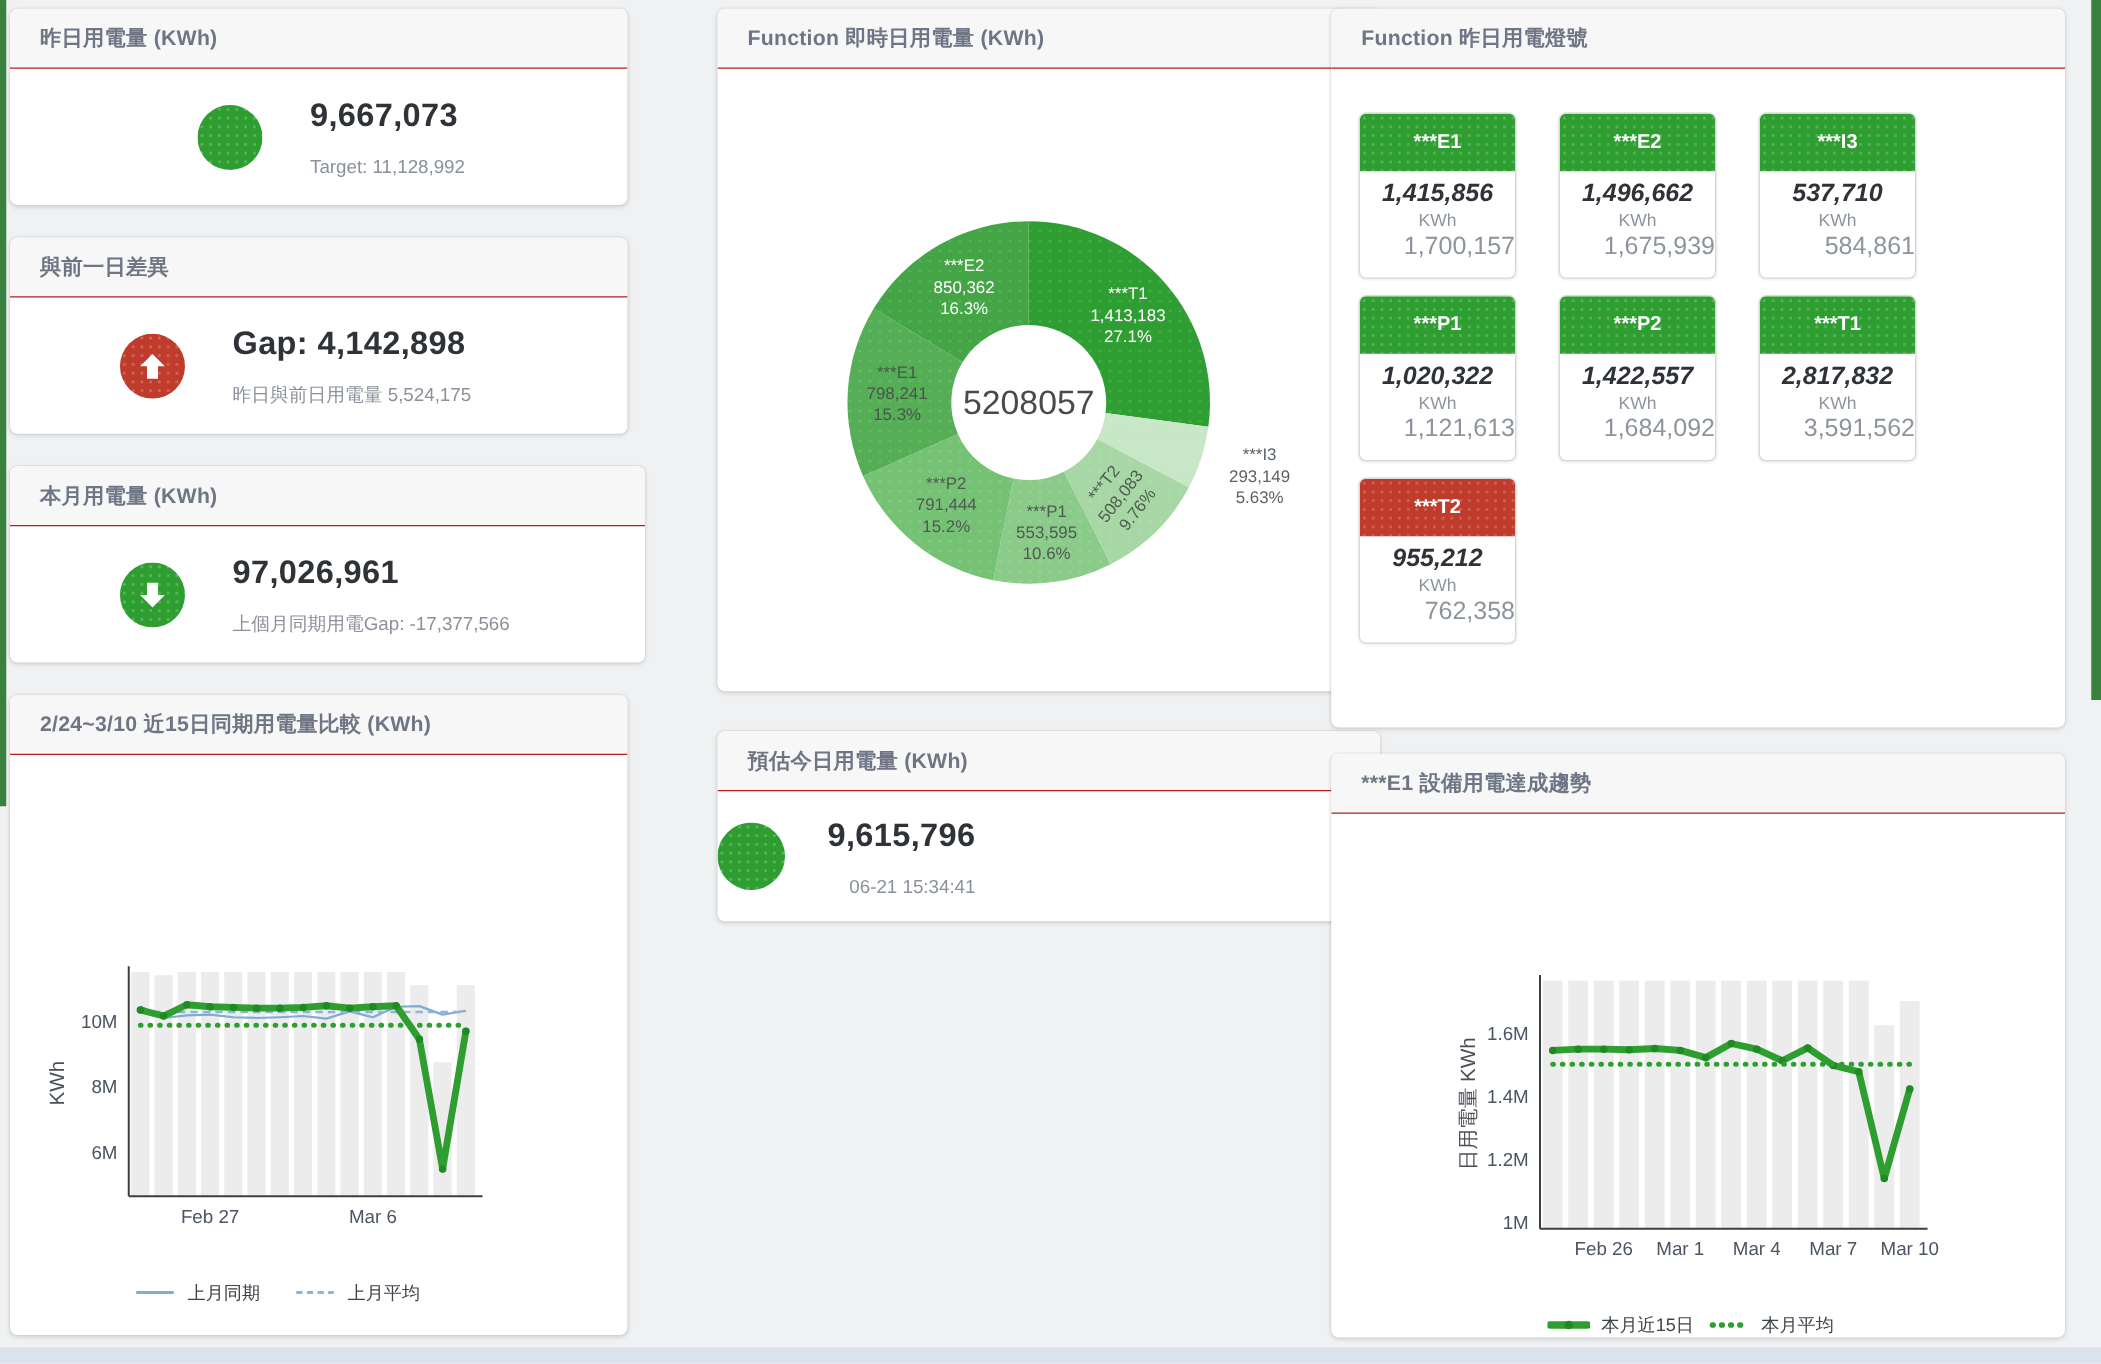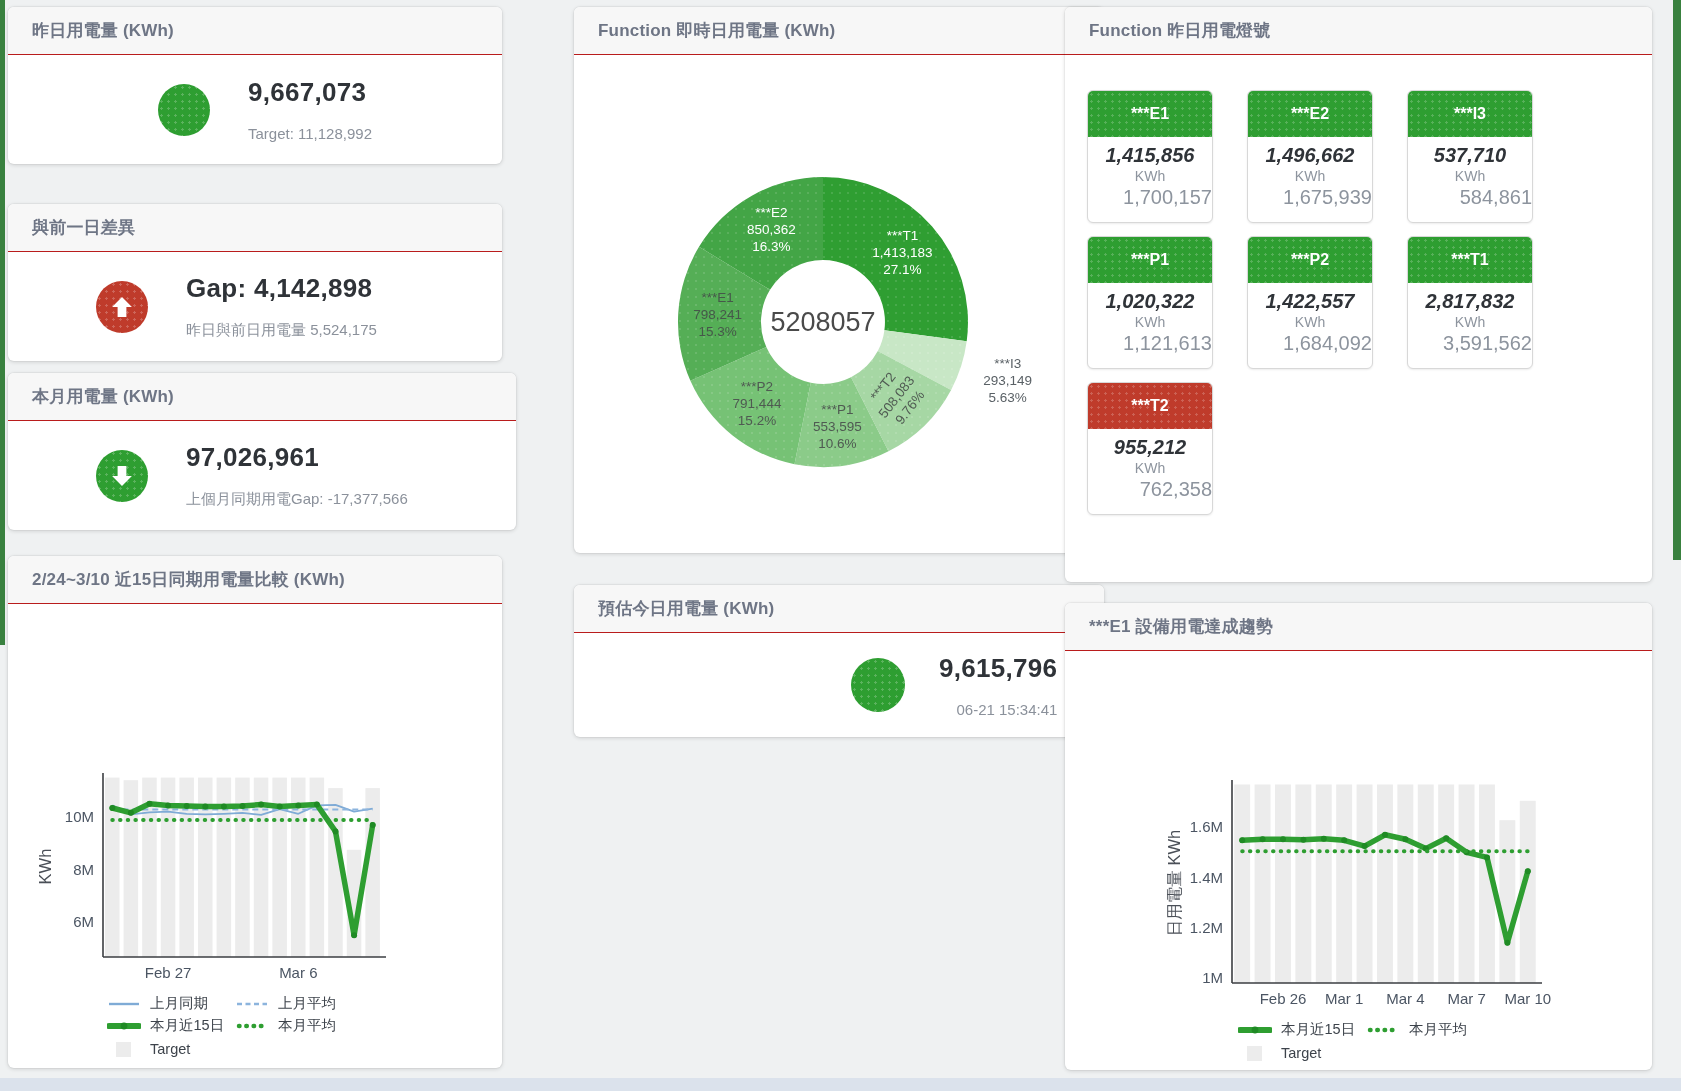--- a/index.html
+++ b/index.html
@@ -57,21 +57,21 @@
     background-image:radial-gradient(rgba(255,255,255,.20) 1px, transparent 1.3px);
     background-size:7px 7px;
   }
   .light-val { text-align:center; font-size:20px; font-weight:bold; color:#2f3338; margin-top:7px;font-style:italic; }
   .light-unit{ text-align:center; font-size:14px; color:#8d949e; line-height:19px; }
   .light-tgt { text-align:right; font-size:20px; color:#8d949e; line-height:23px; }
 
   
   .chart-box { display:flex; flex-direction:column; }
   .legend { display:flex; flex-direction:column; }
-  .legend-row { display:flex; align-items:flex-end; height:22px; }
+  .legend-row { display:flex; align-items:center; height:22px;margin-top:32px; }
   .legend-item { display:flex; align-items:center; min-width:128px; }
   .legend-item .sw { margin-right:9px; display:inline-flex; }
   .legend-item .lb { font-size:14.5px; color:#3d434b; }
   .donut-label { font-size:13.5px; }
   .donut-center { font-size:27px; fill:#4a4a4a; }
   svg text { font-family:"Liberation Sans","DejaVu Sans",sans-serif; }
 </style>
 </head>
 <body>
 
@@ -87,21 +87,21 @@
     <div class="kpi" style="padding-left:150px">
       <span class="circle bg-green"></span>
       <div class="kpi-text">
         <div class="kpi-num">9,667,073</div>
         <div class="kpi-sub">Target: 11,128,992</div>
       </div>
     </div>
   </div>
 </section>
 
-<section class="card" style="left:8px;top:204px;width:494px;height:157px">
+<section class="card" style="left:8px;top:190px;width:494px;height:157px">
   <header class="chd">
     <span class="chd-t">與前一日差異</span>
   </header>
   <div class="cbody">
     <div class="kpi" style="padding-left:88px">
       <span class="circle bg-red">
         <svg width="22" height="22" viewBox="0 0 20 20">
             <path d="M10 1 L19 10 H14 V19 H6 V10 H1 Z" fill="#fff"></path>
           </svg>
       </span>
@@ -270,21 +270,21 @@
           <text class="donut-center" x="249" y="276" text-anchor="middle">5208057</text>
         </svg></div>
   </div>
 </section>
 
 <section class="card" style="left:574px;top:585px;width:530px;height:152px">
   <header class="chd">
     <span class="chd-t">預估今日用電量 (KWh)</span>
   </header>
   <div class="cbody">
-    <div class="kpi" style="padding-left:277px">
+    <div class="kpi" style="">
       <span class="circle bg-green" style="width:54px;height:54px;flex:0 0 54px"></span>
       <div class="kpi-text ta-right" style="margin-left:34px">
         <div class="kpi-num">9,615,796</div>
         <div class="kpi-sub">06-21 15:34:41</div>
       </div>
     </div>
   </div>
 </section>
 
 <section class="card" style="left:1065px;top:7px;width:587px;height:575px">

